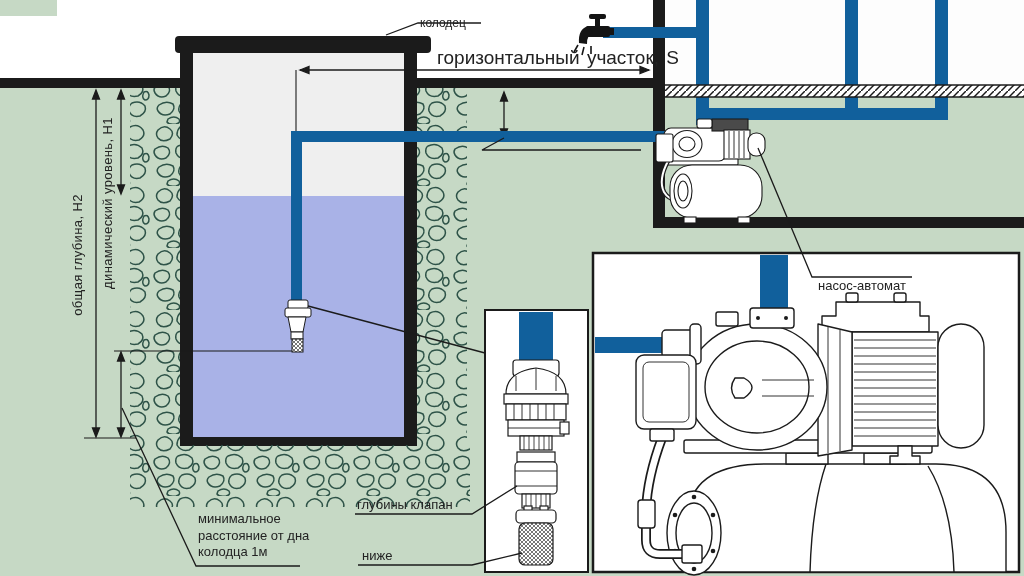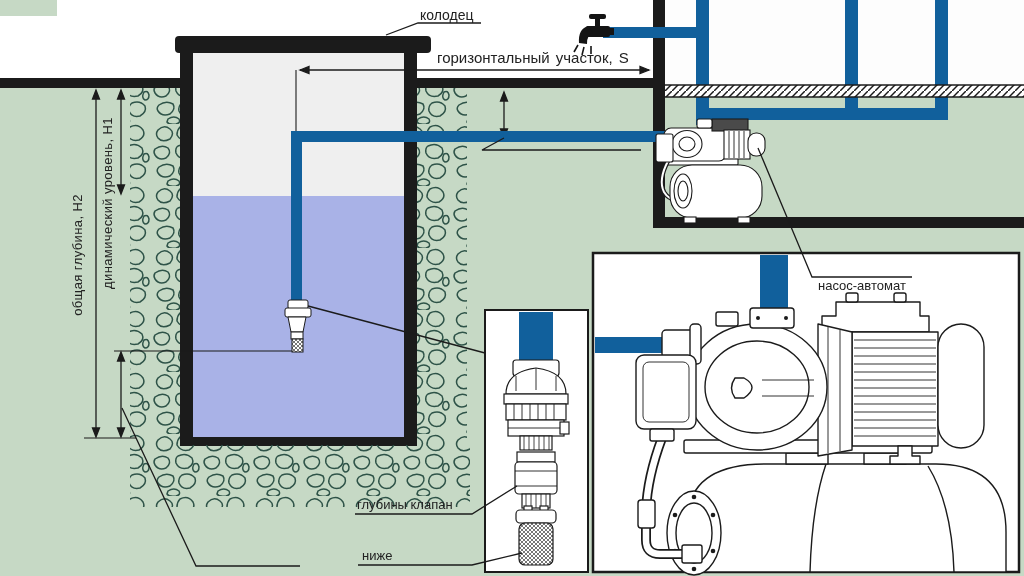--- a/index.html
+++ b/index.html
@@ -233,20 +233,23 @@
       <polyline points="481,23 418,23 386,35"></polyline>
       <polyline points="641,150 482,150 504,138"></polyline>
       <polyline points="912,277 812,277 758,148"></polyline>
       <polyline points="355,514 472,514 517,486"></polyline>
       <polyline points="358,565 472,565 522,553"></polyline>
       <polyline points="300,566 196,566 122,408"></polyline>
       <line x1="308" y1="306" x2="485" y2="353"></line>
     </g>
   </svg>
 
-  <div class="lbl" style="left:420px;top:8px;font-size:14px">колодец</div>
-  <div class="lbl" style="left:437px;top:50px;font-size:15px;word-spacing:2px">горизонтальный участок, S</div>
+  <div class="lbl" style="left:420px;top:16px;font-size:12px">колодец</div>
+  <div class="lbl" style="left:437px;top:50px;font-size:19px;word-spacing:2px">горизонтальный участок, S</div>
   <div class="lbl" style="left:818px;top:278px">насос-автомат</div>
   <div class="lbl" style="left:357px;top:497px">глубины клапан</div>
   <div class="lbl" style="left:362px;top:548px">ниже</div>
+  <div class="lbl" style="left:198px;top:511px;line-height:16.5px">минимальное
+расстояние от дна
+колодца 1м</div>
   <div class="lbl vlbl" style="left:77px;top:255px">общая глубина, Н2</div>
   <div class="lbl vlbl" style="left:107px;top:203px">динамический уровень, Н1</div>
 </div>
 
 </body></html>

